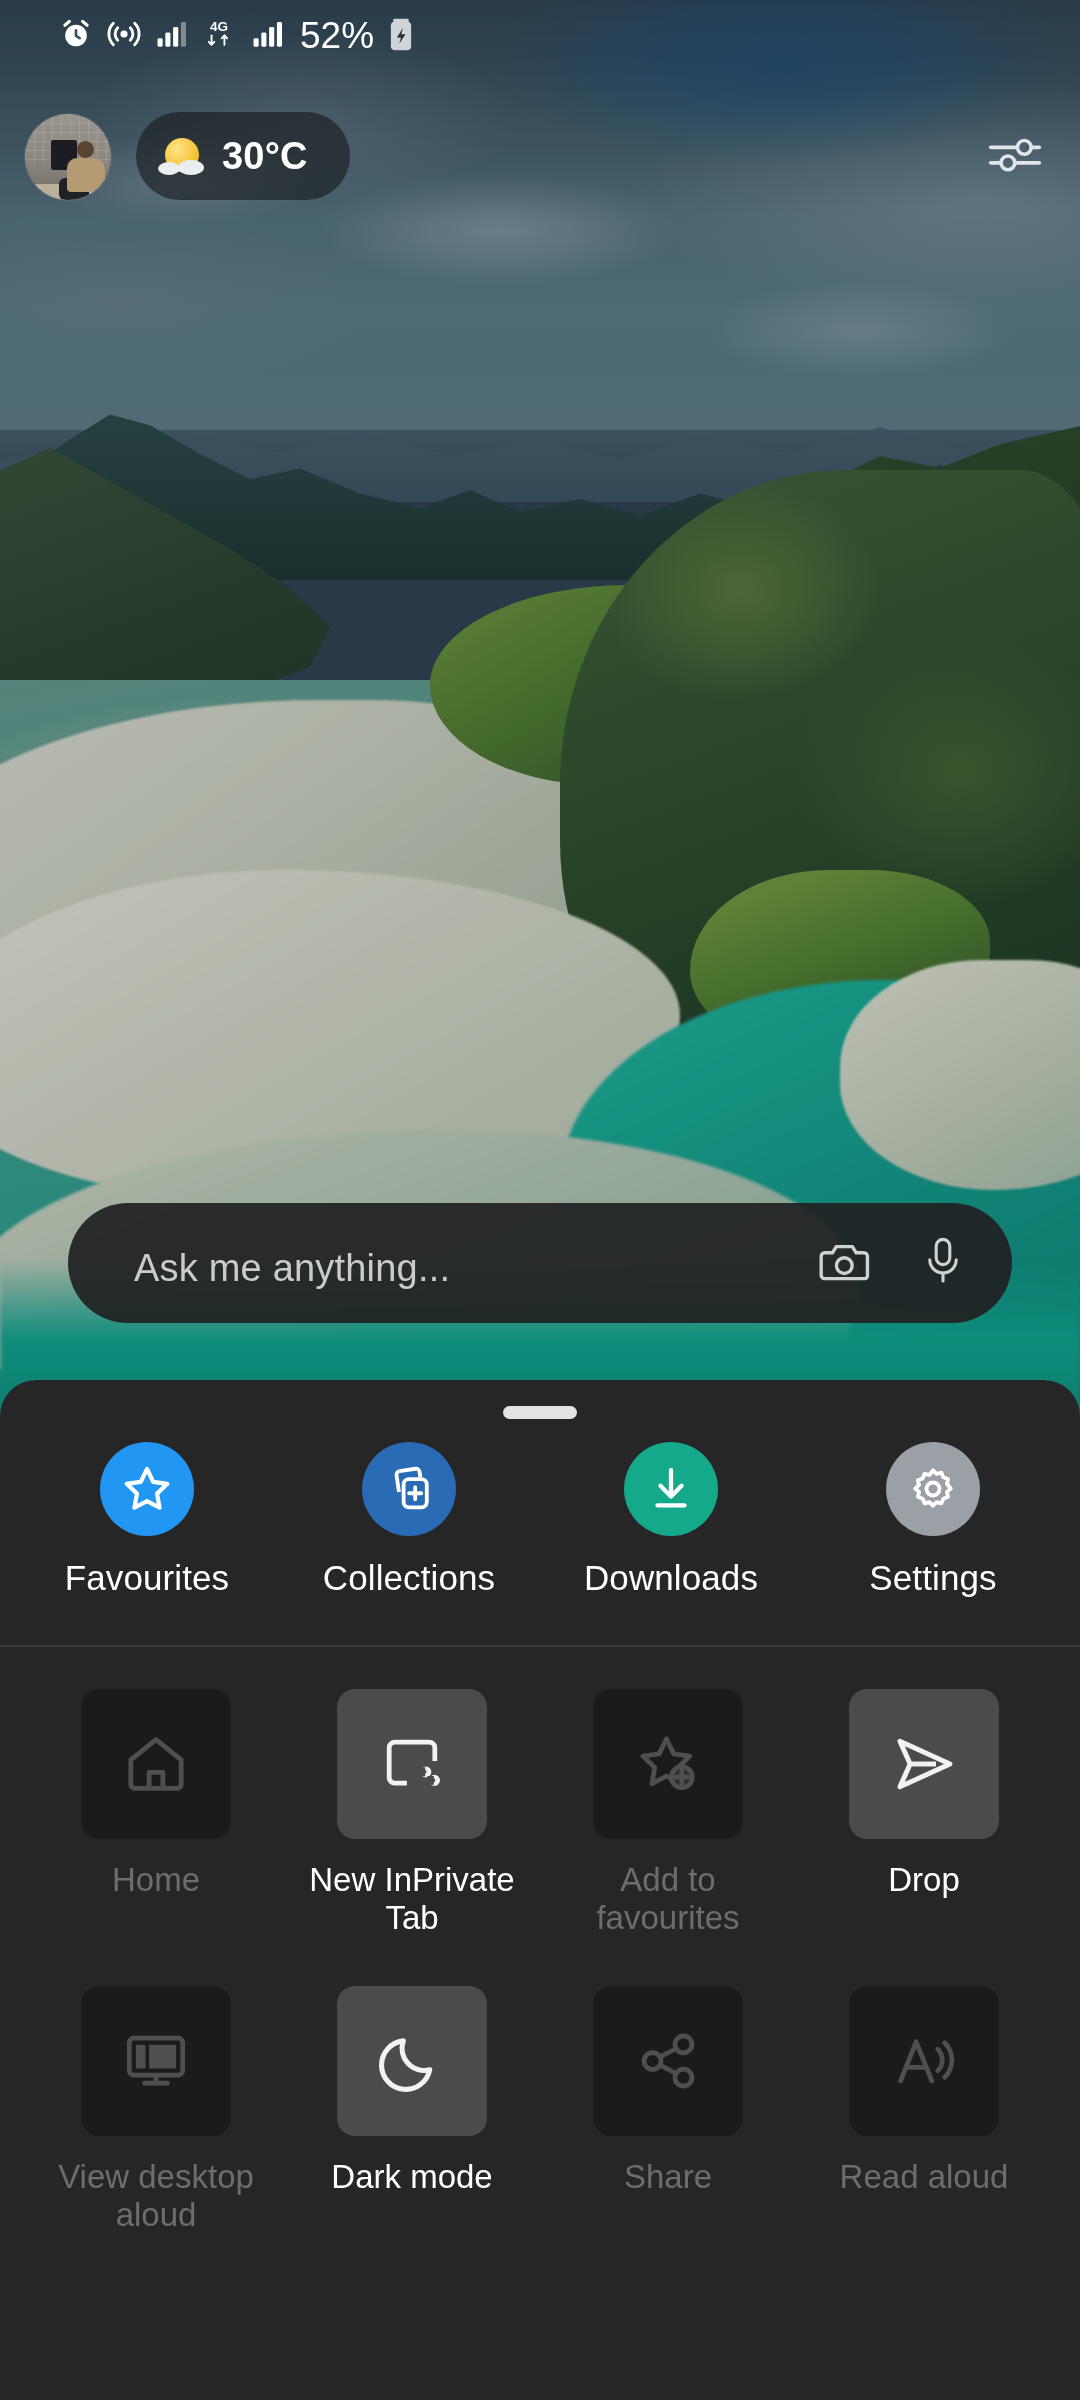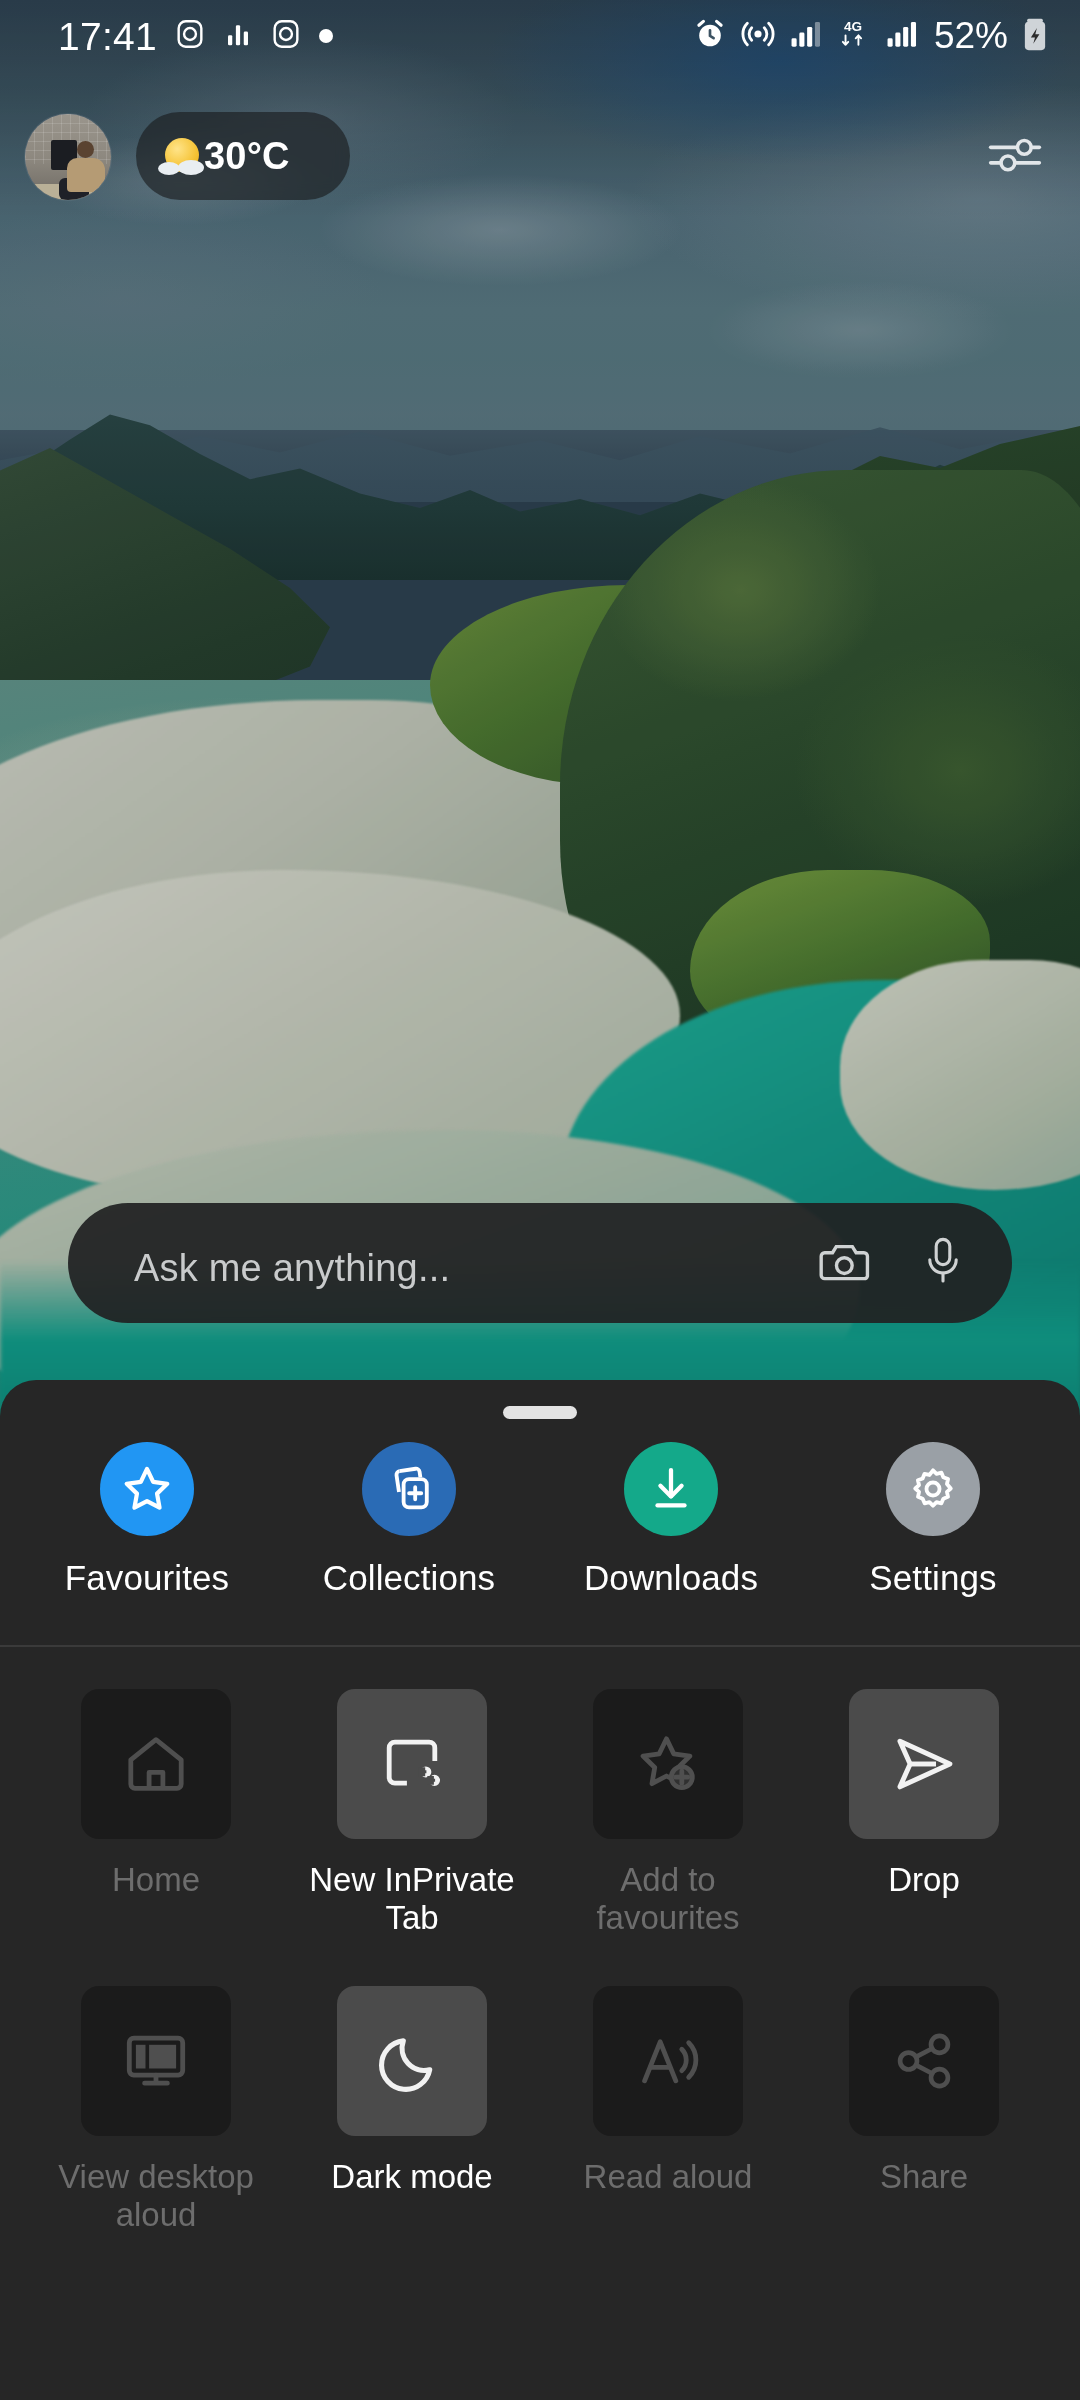--- a/index.html
+++ b/index.html
@@ -146,21 +146,21 @@
                      linear-gradient(180deg, rgba(255,255,255,.18) 1px, transparent 1px);
     background-size:9px 9px; opacity:.75; }
   .avatar .a-mon { position:absolute; left:26px; top:26px; width:26px; height:30px; background:#1b1d22; border-radius:2px; }
   .avatar .a-head { position:absolute; left:52px; top:27px; width:17px; height:17px; border-radius:50%; background:#5a4331; }
   .avatar .a-body { position:absolute; left:42px; top:44px; width:38px; height:34px; border-radius:10px 12px 4px 4px; background:#b59b74; }
   .avatar .a-leg  { position:absolute; left:34px; top:64px; width:30px; height:22px; background:#1f2128; border-radius:6px; }
   .avatar .a-desk { position:absolute; left:0; bottom:0; width:100%; height:16px; background:#b9b097; }
 
   .weather-pill {
     position:absolute; left:136px; top:8px; height:88px; min-width:214px;
-    display:flex; align-items:center; padding:0 30px 0 22px;
+    display:flex; align-items:center; gap:18px; padding:0 30px 0 22px;
     background:rgba(24,26,28,.62); border-radius:46px; backdrop-filter:blur(8px);
   }
   .wx-icon { position:relative; width:46px; height:40px; flex:0 0 auto; }
   .wx-sun { position:absolute; left:7px; top:2px; width:34px; height:34px; border-radius:50%;
             background:radial-gradient(circle at 36% 32%, #ffe489 0%, #f5c233 62%, #e3a81c 100%); }
   .wx-cloud { position:absolute; left:0; bottom:1px; width:46px; height:16px; }
   .wx-cloud:before, .wx-cloud:after { content:""; position:absolute; background:#e9eef2; border-radius:50%; }
   .wx-cloud:before { left:0; bottom:0; width:22px; height:13px; }
   .wx-cloud:after  { right:0; bottom:0; width:26px; height:15px; }
   .wx-temp { font-size:38px; font-weight:700; color:#fff; letter-spacing:.2px; white-space:nowrap; }
@@ -257,43 +257,20 @@
     <div class="wp-green-tip"></div>
     <div class="wp-teal-swirl"></div>
     <div class="wp-sand-right"></div>
     <div class="wp-bottom-sand"></div>
     <div class="wp-bottom-teal"></div>
     <div class="wp-darken"></div>
     <div class="wp-topshade"></div>
   </div>
 
   <div class="statusbar">
-    <div class="sb-left">
-      <span class="sb-time">17:41</span>
-      <span>
-        <svg width="34" height="34" viewBox="0 0 24 24" fill="none" stroke="#fff" stroke-width="1.7">
-          <rect x="4" y="3" width="16" height="18" rx="5"></rect>
-            <circle cx="12" cy="12" r="4.2"></circle>
-        </svg>
-      </span>
-      <span>
-        <svg width="30" height="30" viewBox="0 0 24 24" fill="#fff">
-          <rect x="4" y="13" width="3.4" height="8" rx="1"></rect>
-          <rect x="10.3" y="5" width="3.4" height="16" rx="1"></rect>
-          <rect x="16.6" y="10" width="3.4" height="11" rx="1"></rect>
-        </svg>
-      </span>
-      <span>
-        <svg width="34" height="34" viewBox="0 0 24 24" fill="none" stroke="#fff" stroke-width="1.7">
-          <rect x="4" y="3" width="16" height="18" rx="5"></rect>
-            <circle cx="12" cy="12" r="4.2"></circle>
-        </svg>
-      </span>
-      <span class="sb-dot"></span>
-    </div>
     <div class="sb-right">
       <span>
         <svg width="36" height="36" viewBox="0 0 24 24" fill="none" stroke="#fff" stroke-width="1.9">
           <circle cx="12" cy="13" r="7.2" fill="#fff" stroke="none"></circle>
           <path d="M12 9.5v3.7l2.4 1.6" stroke="#3c5262" stroke-width="1.8" stroke-linecap="round"></path>
           <path d="M4.6 6.2 7.6 3.6M19.4 6.2 16.4 3.6" stroke="#fff" stroke-width="2.1" stroke-linecap="round"></path>
         </svg>
       </span>
       <span>
         <svg width="36" height="36" viewBox="0 0 24 24" fill="none" stroke="#fff" stroke-width="1.9" stroke-linecap="round">
@@ -501,41 +478,41 @@
         <span class="tile enabled">
           <svg width="72" height="72" viewBox="0 0 24 24" fill="none" stroke="#f2f2f2" stroke-width="1.7" stroke-linejoin="round">
             <path d="M17.9 14.9A7.4 7.4 0 0 1 9.1 5.3a8.1 8.1 0 1 0 8.8 9.6z"></path>
           </svg>
         </span>
         <span class="grid-label enabled">Dark mode</span>
       </div>
 
       <div class="grid-item">
         <span class="tile disabled">
+          <svg width="70" height="70" viewBox="0 0 24 24" fill="none" stroke="#4f4f4f" stroke-width="1.6">
+            <circle cx="17.3" cy="6.3" r="2.9"></circle>
+              <circle cx="6.7" cy="12" r="2.9"></circle>
+              <circle cx="17.3" cy="17.7" r="2.9"></circle>
+            <path d="M9.3 10.6 14.8 7.7M9.3 13.4l5.5 2.9" stroke-linecap="round"></path>
+          </svg>
+        </span>
+        <span class="grid-label disabled">Share</span>
+      </div>
+
+      <div class="grid-item">
+        <span class="tile disabled">
           <svg width="72" height="72" viewBox="0 0 24 24" fill="none" stroke="#4f4f4f" stroke-width="1.6" stroke-linecap="round" stroke-linejoin="round">
             <path d="M4.2 18.6 9.4 5.6l5.2 13"></path>
               <path d="M6.2 14.1h6.4"></path>
             <path d="M16.6 8.1a5 5 0 0 1 0 7.1"></path>
               <path d="M18.9 5.9a8.1 8.1 0 0 1 0 11.5"></path>
           </svg>
         </span>
         <span class="grid-label disabled">Read aloud</span>
       </div>
-
-      <div class="grid-item">
-        <span class="tile disabled">
-          <svg width="70" height="70" viewBox="0 0 24 24" fill="none" stroke="#4f4f4f" stroke-width="1.6">
-            <circle cx="17.3" cy="6.3" r="2.9"></circle>
-              <circle cx="6.7" cy="12" r="2.9"></circle>
-              <circle cx="17.3" cy="17.7" r="2.9"></circle>
-            <path d="M9.3 10.6 14.8 7.7M9.3 13.4l5.5 2.9" stroke-linecap="round"></path>
-          </svg>
-        </span>
-        <span class="grid-label disabled">Share</span>
-      </div>
     </div>
 
     <div class="page-dots">
       <span class="dot active"></span>
       <span class="dot inactive"></span>
     </div>
 
     <div class="navbar">
       <div class="nav-pill"></div>
     </div>

